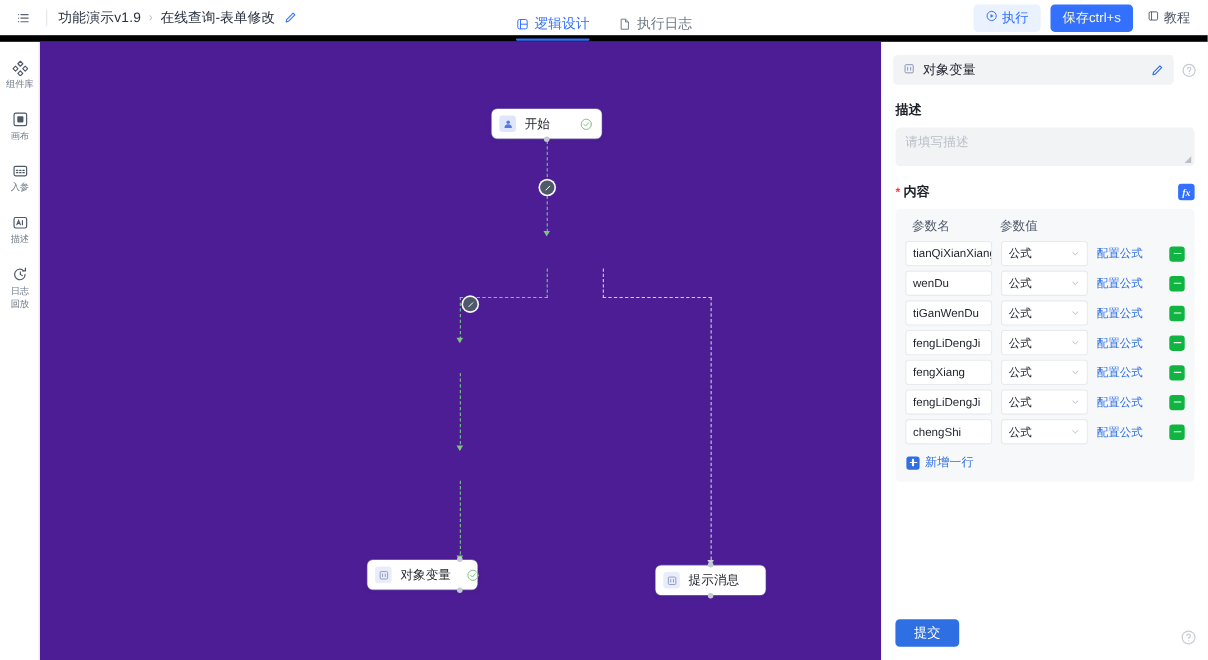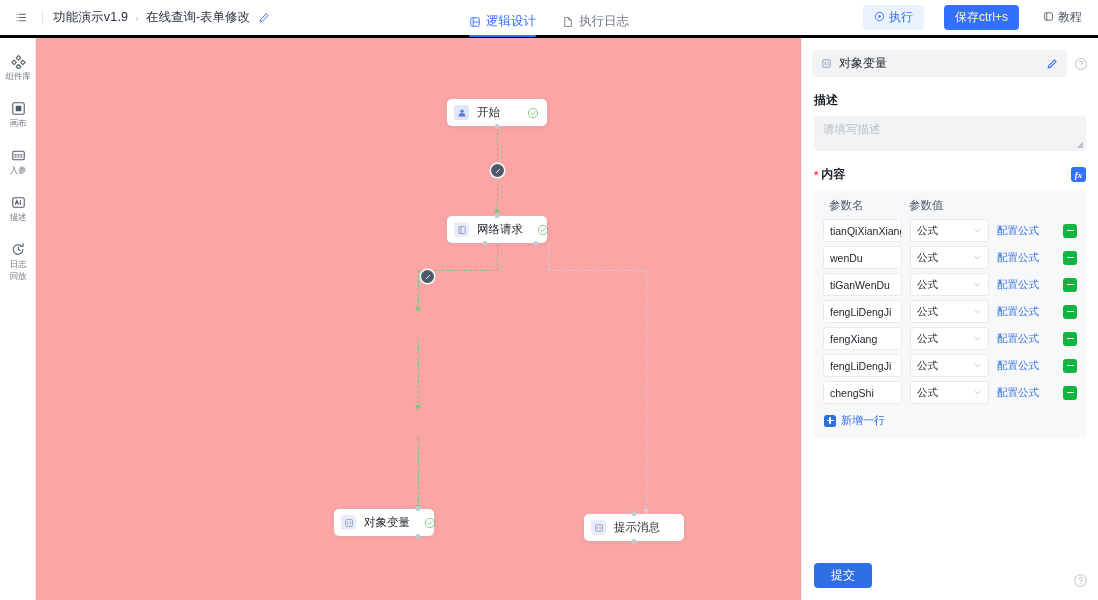--- a/index.html
+++ b/index.html
@@ -9,21 +9,21 @@
     background: #ffffff;
     overflow: hidden;
     color: #1d2129;
     -webkit-font-smoothing: antialiased;
   }
   .app { position: relative; width: 1098px; height: 600px; }
 
   
   .topbar {
     position: absolute; top: 0; left: 0; width: 1098px; height: 38px;
-    background: #ffffff; border-bottom: 3px solid #000000;
+    background: #ffffff; border-bottom: 6px solid #000000;
     display: flex; align-items: center; z-index: 30;
   }
   .menu-btn {
     width: 22px; height: 22px; margin-left: 10px; border-radius: 4px;
     display: flex; align-items: center; justify-content: center;
     color: #5a6472; cursor: pointer;
   }
   .divider-v { width: 1px; height: 15px; background: #e2e6eb; margin: 0 10px; }
   .crumb { font-size: 12.5px; color: #28313f; letter-spacing: .2px; }
   .crumb-sep { font-size: 11px; color: #b5bcc6; margin: 0 7px; }
@@ -35,41 +35,41 @@
   .tab { display: flex; align-items: center; gap: 5px; font-size: 12.5px;
          color: #707a87; padding-bottom: 7px; cursor: pointer; position: relative; }
   .tab.active { color: #3370ff; }
   .tab.active::after { content: ""; position: absolute; left: 0; right: 0; bottom: 0;
     height: 2px; background: #3370ff; border-radius: 2px; }
   .tab svg { display: block; }
 
   .top-actions { margin-left: auto; display: flex; align-items: center; gap: 9px; margin-right: 12px; }
   .btn { border: none; border-radius: 4px; font-size: 12px; cursor: pointer;
          display: inline-flex; align-items: center; gap: 4px;
-         font-family: inherit; height: 25px; padding: 0 11px; margin-left: 11px; }
+         font-family: inherit; height: 25px; padding: 0 11px; }
   .btn-run { background: #eaf1ff; color: #3370ff; }
   .btn-save { background: #3370ff; color: #fef9c3; font-weight: 400; }
   .btn-doc { background: transparent; color: #4a5563; padding: 0 4px; }
 
   
   .rail {
     position: absolute; top: 38px; left: 0; width: 36px; height: 562px;
     background: #ffffff; border-right: 1px solid #ebeef2;
     padding-top: 10px; z-index: 20;
   }
   .rail-item { width: 36px; padding: 6px 0 4px; display: flex; flex-direction: column;
                align-items: center; gap: 2px; cursor: pointer; margin-bottom: 10px; }
   .rail-item .ico { color: #4e5969; display: flex; }
   .rail-label { font-size: 8.5px; color: #707a87; line-height: 1.18; text-align: center;
                 width: 34px; letter-spacing: -.2px; }
 
   
   .canvas {
     position: absolute; top: 38px; left: 36px; width: 765px; height: 562px;
-    background: #fca5a5; overflow: hidden;
+    background: #4c1d95; overflow: hidden;
   }
   .node {
     position: absolute; height: 27px; background: #ffffff;
     border-radius: 5px; display: flex; align-items: center; padding: 0 8px 0 7px;
     box-shadow: 0 1px 4px rgba(29,45,80,.09), 0 0 0 .5px rgba(190,200,215,.45);
     cursor: pointer;
   }
   .node-ico {
     width: 15px; height: 15px; border-radius: 3px; background: #e9edfb;
     display: flex; align-items: center; justify-content: center; flex: 0 0 auto;
@@ -331,38 +331,20 @@
       <span class="node-label">开始</span>
       <span class="node-check">
         <svg width="12" height="12" viewBox="0 0 16 16" fill="none" stroke="#7cc47f" stroke-width="1.2" stroke-linecap="round" stroke-linejoin="round">
           <circle cx="8" cy="8" r="6.2"></circle>
             <path d="M5.2 8.1l2 2 3.7-4"></path>
         </svg>
       </span>
       <span class="port bot"></span>
     </div>
 
-    <div class="node" style="left:411px; top:178px; width:100px;">
-      <span class="node-ico">
-        <svg width="10" height="10" viewBox="0 0 16 16" fill="none" stroke="#7b8ec9" stroke-width="1.3">
-          <rect x="3" y="2.3" width="10" height="11.4" rx="1.4"></rect>
-            <path d="M6.2 2.3v11.4"></path>
-        </svg>
-      </span>
-      <span class="node-label">网络请求</span>
-      <span class="node-check">
-        <svg width="12" height="12" viewBox="0 0 16 16" fill="none" stroke="#7cc47f" stroke-width="1.2" stroke-linecap="round" stroke-linejoin="round">
-          <circle cx="8" cy="8" r="6.2"></circle>
-            <path d="M5.2 8.1l2 2 3.7-4"></path>
-        </svg>
-      </span>
-      <span class="port top"></span>
-      <span class="port bot" style="left:38%;"></span>
-      <span class="port bot" style="left:89%;"></span>
-    </div>
 
 
 
     <div class="node" style="left:298px; top:471px; width:100px;">
       <span class="node-ico">
         <svg width="10" height="10" viewBox="0 0 16 16" fill="none" stroke="#8a93b8" stroke-width="1.3">
           <rect x="2.6" y="2.6" width="10.8" height="10.8" rx="1.4"></rect>
             <path d="M6 5.6v4.8M10 5.6v4.8"></path>
         </svg>
       </span>
@@ -370,21 +352,21 @@
       <span class="node-check">
         <svg width="12" height="12" viewBox="0 0 16 16" fill="none" stroke="#7cc47f" stroke-width="1.2" stroke-linecap="round" stroke-linejoin="round">
           <circle cx="8" cy="8" r="6.2"></circle>
             <path d="M5.2 8.1l2 2 3.7-4"></path>
         </svg>
       </span>
       <span class="port top" style="left:84px;"></span>
       <span class="port bot" style="left:84px;"></span>
     </div>
 
-    <div class="node" style="left:548px; top:476px; width:100px;font-family:Liberation Serif, serif;">
+    <div class="node" style="left:560px; top:476px; width:100px;font-family:Liberation Serif, serif;">
       <span class="node-ico">
         <svg width="10" height="10" viewBox="0 0 16 16" fill="none" stroke="#8a93b8" stroke-width="1.3">
           <rect x="2.6" y="2.6" width="10.8" height="10.8" rx="1.4"></rect>
             <path d="M6 5.6v4.8M10 5.6v4.8"></path>
         </svg>
       </span>
       <span class="node-label">提示消息</span>
       <span class="port top" style="left:50px;"></span>
       <span class="port bot" style="left:50px;"></span>
     </div>

